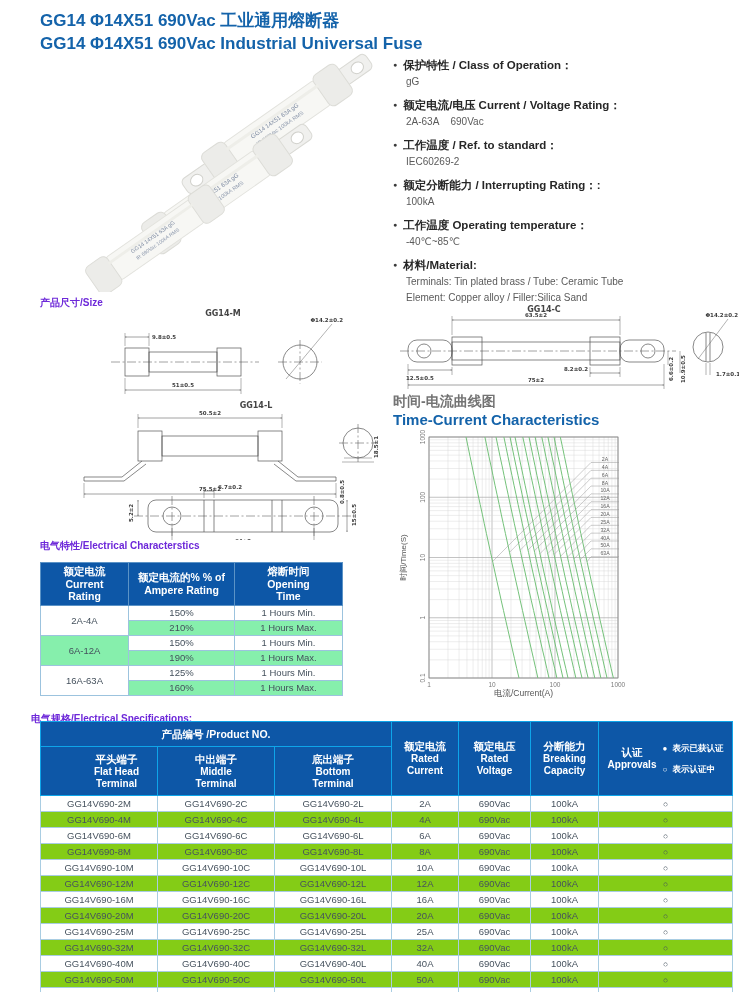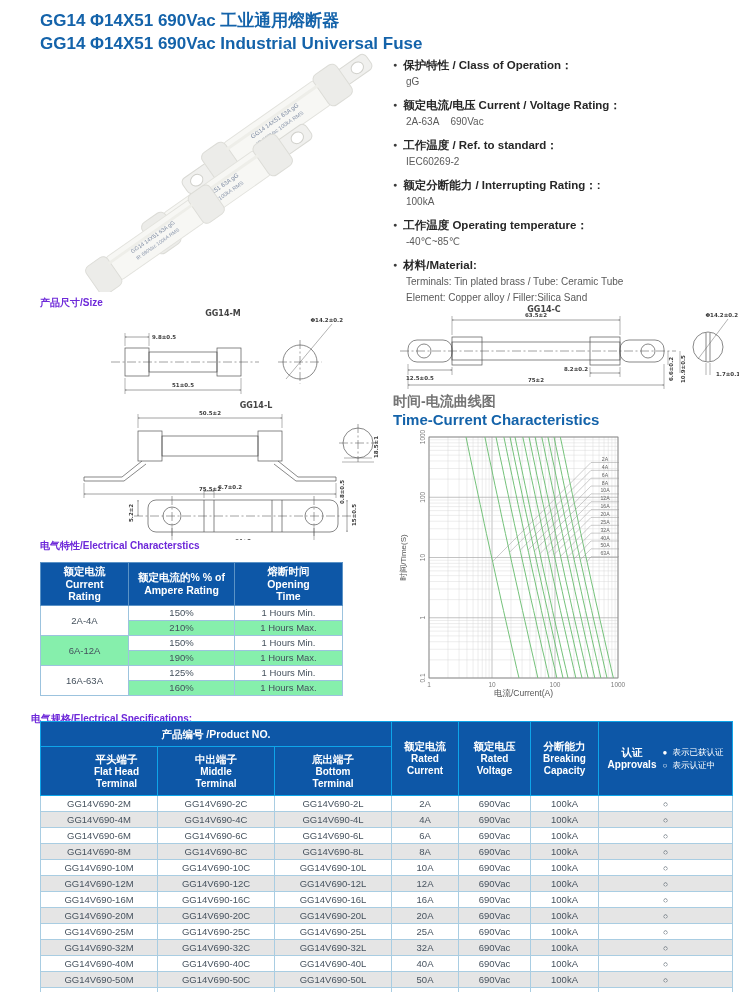--- a/index.html
+++ b/index.html
@@ -21,24 +21,24 @@
   #char-table{width:302px;border:1px solid #7fb0d4;}
   #char-table th{background:#0d57a7;color:#fff;border:1px solid #5b93c6;padding:2px 1px;}
   #char-table th div{font-size:10.5px;font-weight:bold;line-height:12.5px;}
   #char-table td{border:1px solid #9cc3de;font-size:9.5px;color:#44505c;text-align:center;height:14px;padding:0;}
   #char-table td.alt{background:#86efac;}
   #spec-table{width:692px;border:1px solid #7fb0d4;}
   #spec-table th{background:#0d57a7;color:#fff;border:1px solid #0ea5e9;padding:1px;}
   #spec-table th .zh{font-size:10.5px;font-weight:bold;line-height:13px;}
   #spec-table th .en{font-size:10px;font-weight:bold;line-height:12px;}
   #spec-table td{border:1px solid #a9cde2;font-size:9.5px;color:#46525e;text-align:center;height:15px;padding:0;}
-  #spec-table tr.alt td{background:#e5e5e5;}
+  #spec-table tr.alt td{background:#84cc16;}
   .appr-flex{display:flex;align-items:center;justify-content:center;gap:6px;}
   .appr-legend{text-align:left;}
-  .appr-legend div{font-size:8.5px;font-weight:normal;line-height:12px;white-space:nowrap;}
+  .appr-legend div{font-size:8.5px;font-weight:bold;line-height:20px;white-space:nowrap;}
   .appr-legend .sym{display:inline-block;width:10px;font-size:8px;}
   
   .dwg text{fill:#3c3c3c;font-size:5.5px;font-weight:bold;font-family:"DejaVu Sans",sans-serif;}
   .dwg .nm{font-size:8px;fill:#444;}
   .dwg line,.dwg rect,.dwg circle,.dwg path,.dwg polygon,.dwg polyline{stroke:#555;fill:none;stroke-width:0.7;}
   .dwg .cl{stroke-dasharray:9 2.5 2 2.5;stroke-width:0.55;}
   .dwg .dim{stroke-width:0.55;}
   .dwg .thin{stroke-width:0.45;}
 </style>
 </head>

